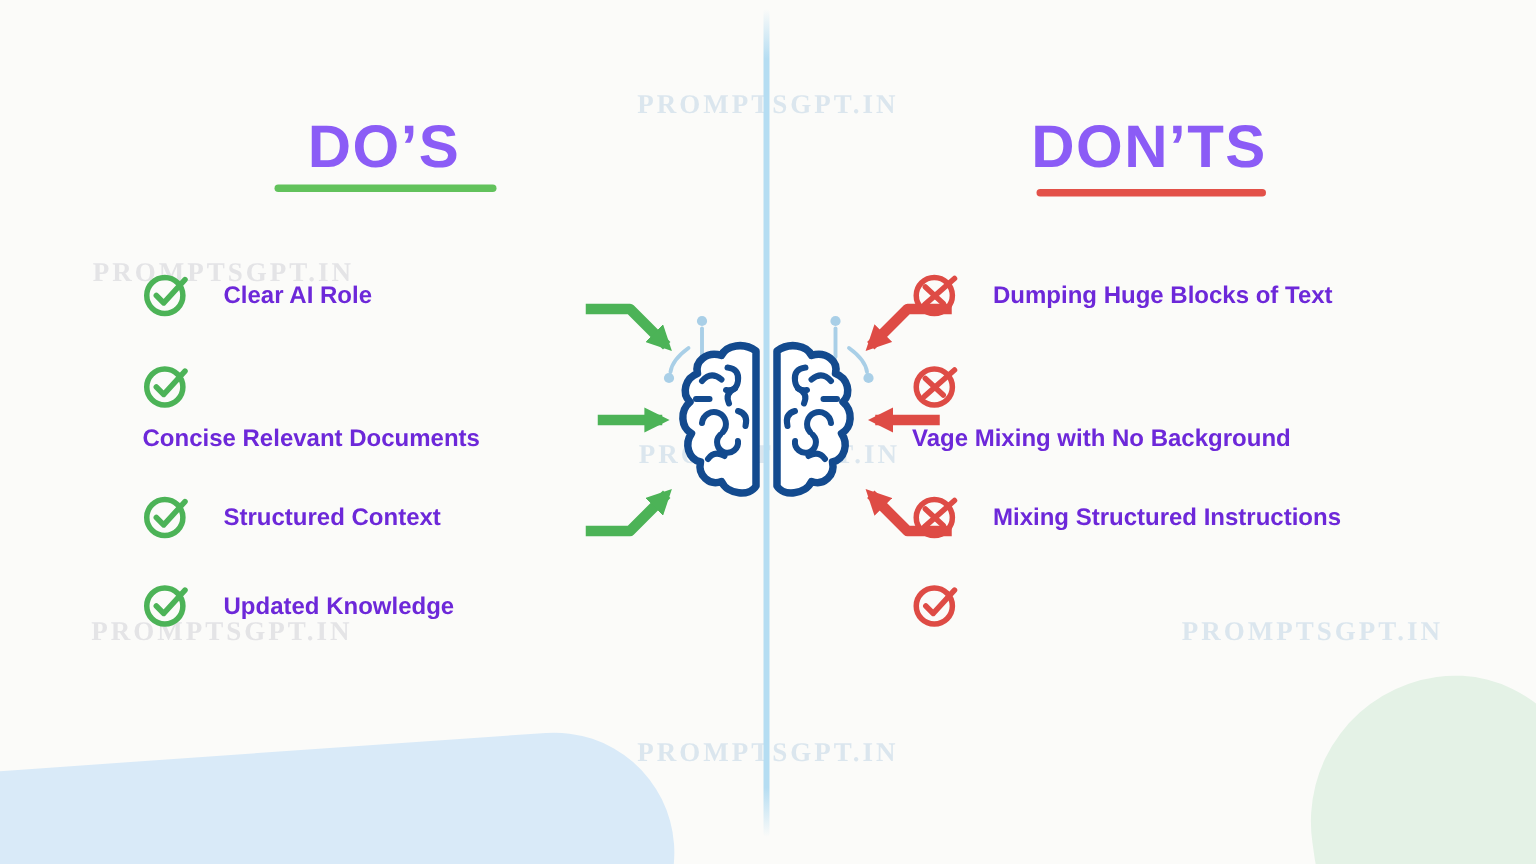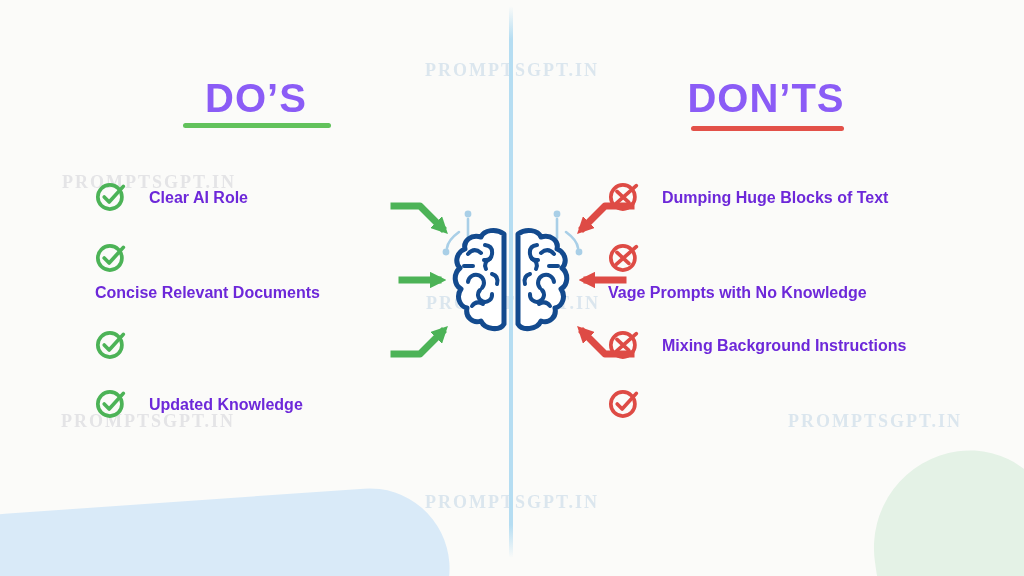--- a/index.html
+++ b/index.html
@@ -103,20 +103,21 @@
     </span>
     <span class="lbl">Concise Relevant Documents</span>
   </div>
   <div class="item left row3">
     <span class="ic">
       <svg viewBox="0 0 24 24">
           <circle cx="10.5" cy="12" r="8.5" fill="none" stroke="#4cb357" stroke-width="2.6"></circle>
           <path d="M6.5,12 L10,15.5 L20,4.5" fill="none" stroke="#4cb357" stroke-width="2.6" stroke-linecap="round" stroke-linejoin="round"></path>
         </svg>
     </span>
+    <span class="lbl">Structured Context</span>
   </div>
   <div class="item left row4">
     <span class="ic">
       <svg viewBox="0 0 24 24">
           <circle cx="10.5" cy="12" r="8.5" fill="none" stroke="#4cb357" stroke-width="2.6"></circle>
           <path d="M6.5,12 L10,15.5 L20,4.5" fill="none" stroke="#4cb357" stroke-width="2.6" stroke-linecap="round" stroke-linejoin="round"></path>
         </svg>
     </span>
     <span class="lbl">Updated Knowledge</span>
   </div>
@@ -132,31 +133,31 @@
     <span class="lbl">Dumping Huge Blocks of Text</span>
   </div>
   <div class="item right row2">
     <span class="ic">
       <svg viewBox="0 0 24 24">
           <circle cx="10.5" cy="12" r="8.5" fill="none" stroke="#de4b45" stroke-width="2.6"></circle>
           <path d="M6.3,8 L14.7,15.8" fill="none" stroke="#de4b45" stroke-width="2.6" stroke-linecap="round"></path>
           <path d="M6,16.3 L20,4" fill="none" stroke="#de4b45" stroke-width="2.6" stroke-linecap="round"></path>
         </svg>
     </span>
-    <span class="lbl">Vage Prompts with No Knowledge</span>
+    <span class="lbl">Vage Mixing with No Background</span>
   </div>
   <div class="item right row3">
     <span class="ic">
       <svg viewBox="0 0 24 24">
           <circle cx="10.5" cy="12" r="8.5" fill="none" stroke="#de4b45" stroke-width="2.6"></circle>
           <path d="M6.3,8 L14.7,15.8" fill="none" stroke="#de4b45" stroke-width="2.6" stroke-linecap="round"></path>
           <path d="M6,16.3 L20,4" fill="none" stroke="#de4b45" stroke-width="2.6" stroke-linecap="round"></path>
         </svg>
     </span>
-    <span class="lbl">Mixing Background Instructions</span>
+    <span class="lbl">Mixing Structured Instructions</span>
   </div>
   <div class="item right row4">
     <span class="ic">
       <svg viewBox="0 0 24 24">
           <circle cx="10.5" cy="12" r="8.5" fill="none" stroke="#de4b45" stroke-width="2.6"></circle>
           <path d="M6.5,12 L10,15.5 L20,4.5" fill="none" stroke="#de4b45" stroke-width="2.6" stroke-linecap="round" stroke-linejoin="round"></path>
         </svg>
     </span>
   </div>
 

